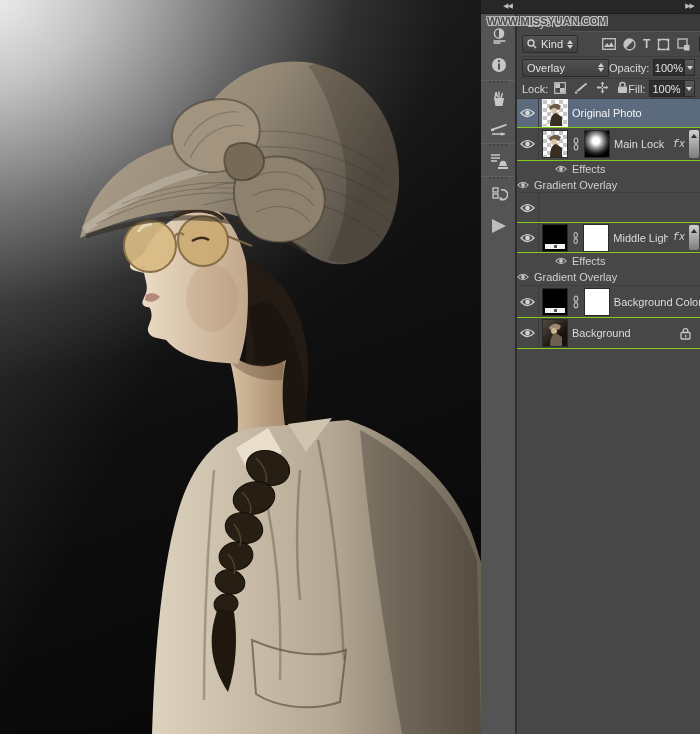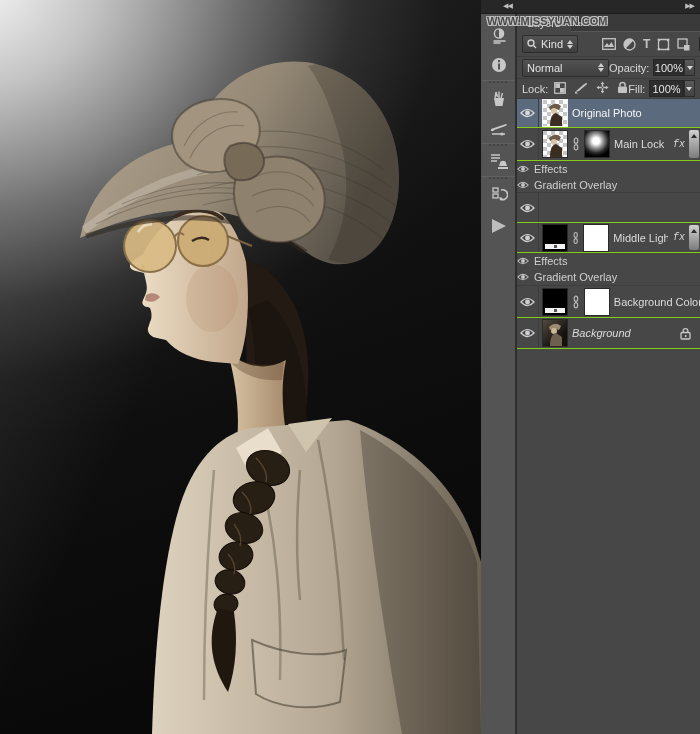--- a/index.html
+++ b/index.html
@@ -79,30 +79,30 @@
     background-size:8px 8px; }
   .t-black { background:#000; }
   .t-gdiag { background:linear-gradient(135deg,#ffffff 0%,#b5b5b5 38%,#2a2a2a 72%,#000 100%); }
   .m-white { background:#fff; }
   .m-gvert { background:linear-gradient(#e8e8e8,#9a9a9a 40%,#111 95%); }
   .m-blob  { background:radial-gradient(circle at 46% 38%, #fff 16%, #9a9a9a 34%, #2a2a2a 58%, #000 75%); }
   .gradbar { position:absolute; left:2px; right:2px; bottom:2px; height:5px; background:#f2f2f2; }
   .gradbar:after { content:""; position:absolute; left:50%; top:1px; width:3px; height:3px; margin-left:-1px; background:#555; }
   .lname { font-size:11px; color:#dcdcdc; white-space:nowrap; overflow:hidden; }
   .sel .lname { color:#f4f4f4; }
-  .lname.it { font-style:italic; }
+  .lname.it { }
   .fx { margin-left:auto; margin-right:15px; font-size:10px; font-style:italic; color:#d8d8d8; flex:none;font-family:Liberation Mono, monospace; }
   .chev { position:absolute; right:1px; top:2px; bottom:2px; width:10px; border-radius:2px;
     background:linear-gradient(#d0d0d0,#7c7c7c); cursor:pointer; }
   .chev:after { content:""; position:absolute; left:2px; top:4px;
     border-left:3px solid transparent; border-right:3px solid transparent; border-bottom:4px solid #2c2c2c; }
   .rlock { margin-left:auto; margin-right:9px; flex:none; display:flex; }
   .srow { display:flex; align-items:center; gap:5px; font-size:11px; color:#d0d0d0; cursor:pointer; }
   .srow .seye { display:flex; }
-  .lvl1 { }
+  .lvl1 { padding-left:38px; }
   .lvl2 { }
   .grp-end { border-bottom:1px solid #3e3e3e; }
 
   
   .watermark { position:absolute; left:487px; top:15px; width:212px; display:flex; align-items:baseline; gap:5px;
     pointer-events:none; z-index:50; white-space:nowrap; }
   .wm-cn { font-size:19px; font-weight:bold; letter-spacing:1px; color:#474747;
     text-shadow:-1px -1px 0 #c6c6c6, 1px -1px 0 #c6c6c6, -1px 1px 0 #c6c6c6, 1px 1px 0 #c6c6c6; }
   .wm-en { font-size:11px; font-weight:bold; color:#4a4a4a;
     text-shadow:-1px -1px 0 #c2c2c2, 1px -1px 0 #c2c2c2, -1px 1px 0 #c2c2c2, 1px 1px 0 #c2c2c2; }
@@ -329,21 +329,21 @@
               <rect x="1" y="1" width="9" height="9" fill="none" stroke="#c4c4c4" stroke-width="1.3"></rect>
               <rect x="7" y="7" width="5.5" height="5.5" fill="#c4c4c4"></rect>
             </svg>
         </span>
         <span class="ftoggle"></span>
       </div>
     </div>
 
     <div class="ctl-row blend-row">
       <div class="combo mode-combo">
-        <span>Normal</span>
+        <span>Overlay</span>
         <span class="updown">
             <span class="tri-up"></span>
             <span class="tri-dn"></span>
           </span>
       </div>
       <span class="vlabel">Opacity:</span>
       <div class="vbox">
           <span>100%</span>
         </div>
       <div class="vbtn">

